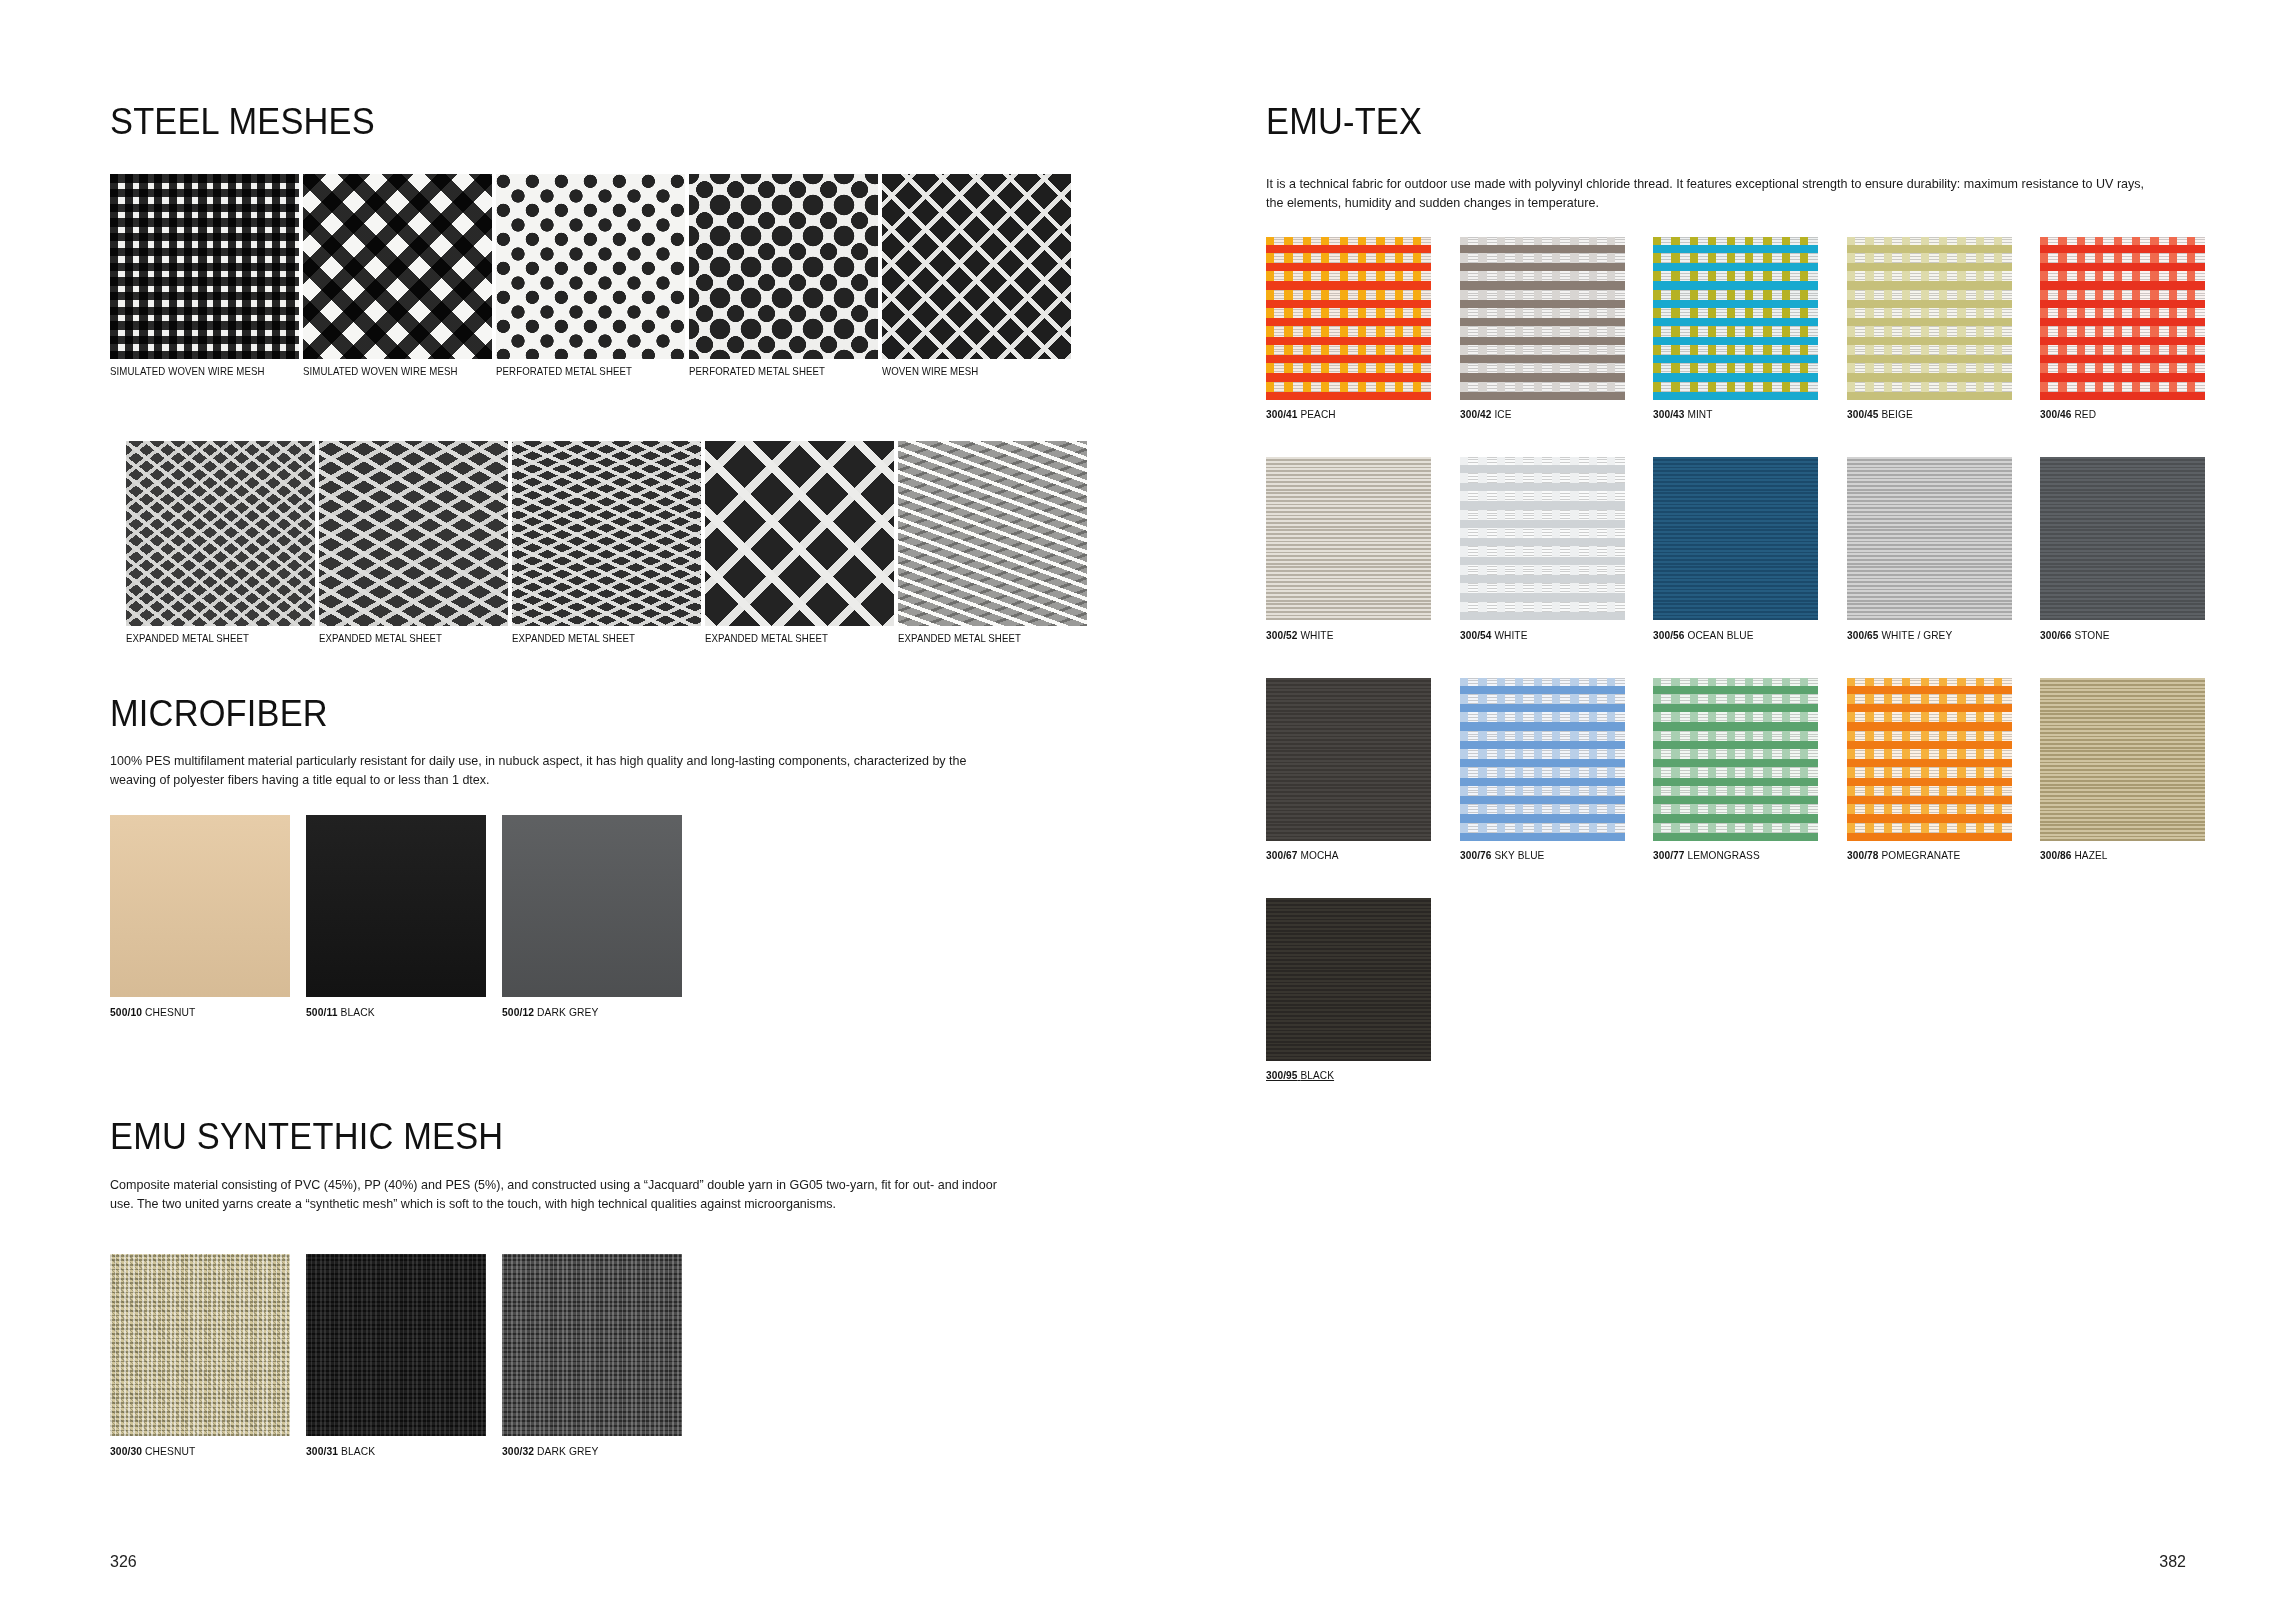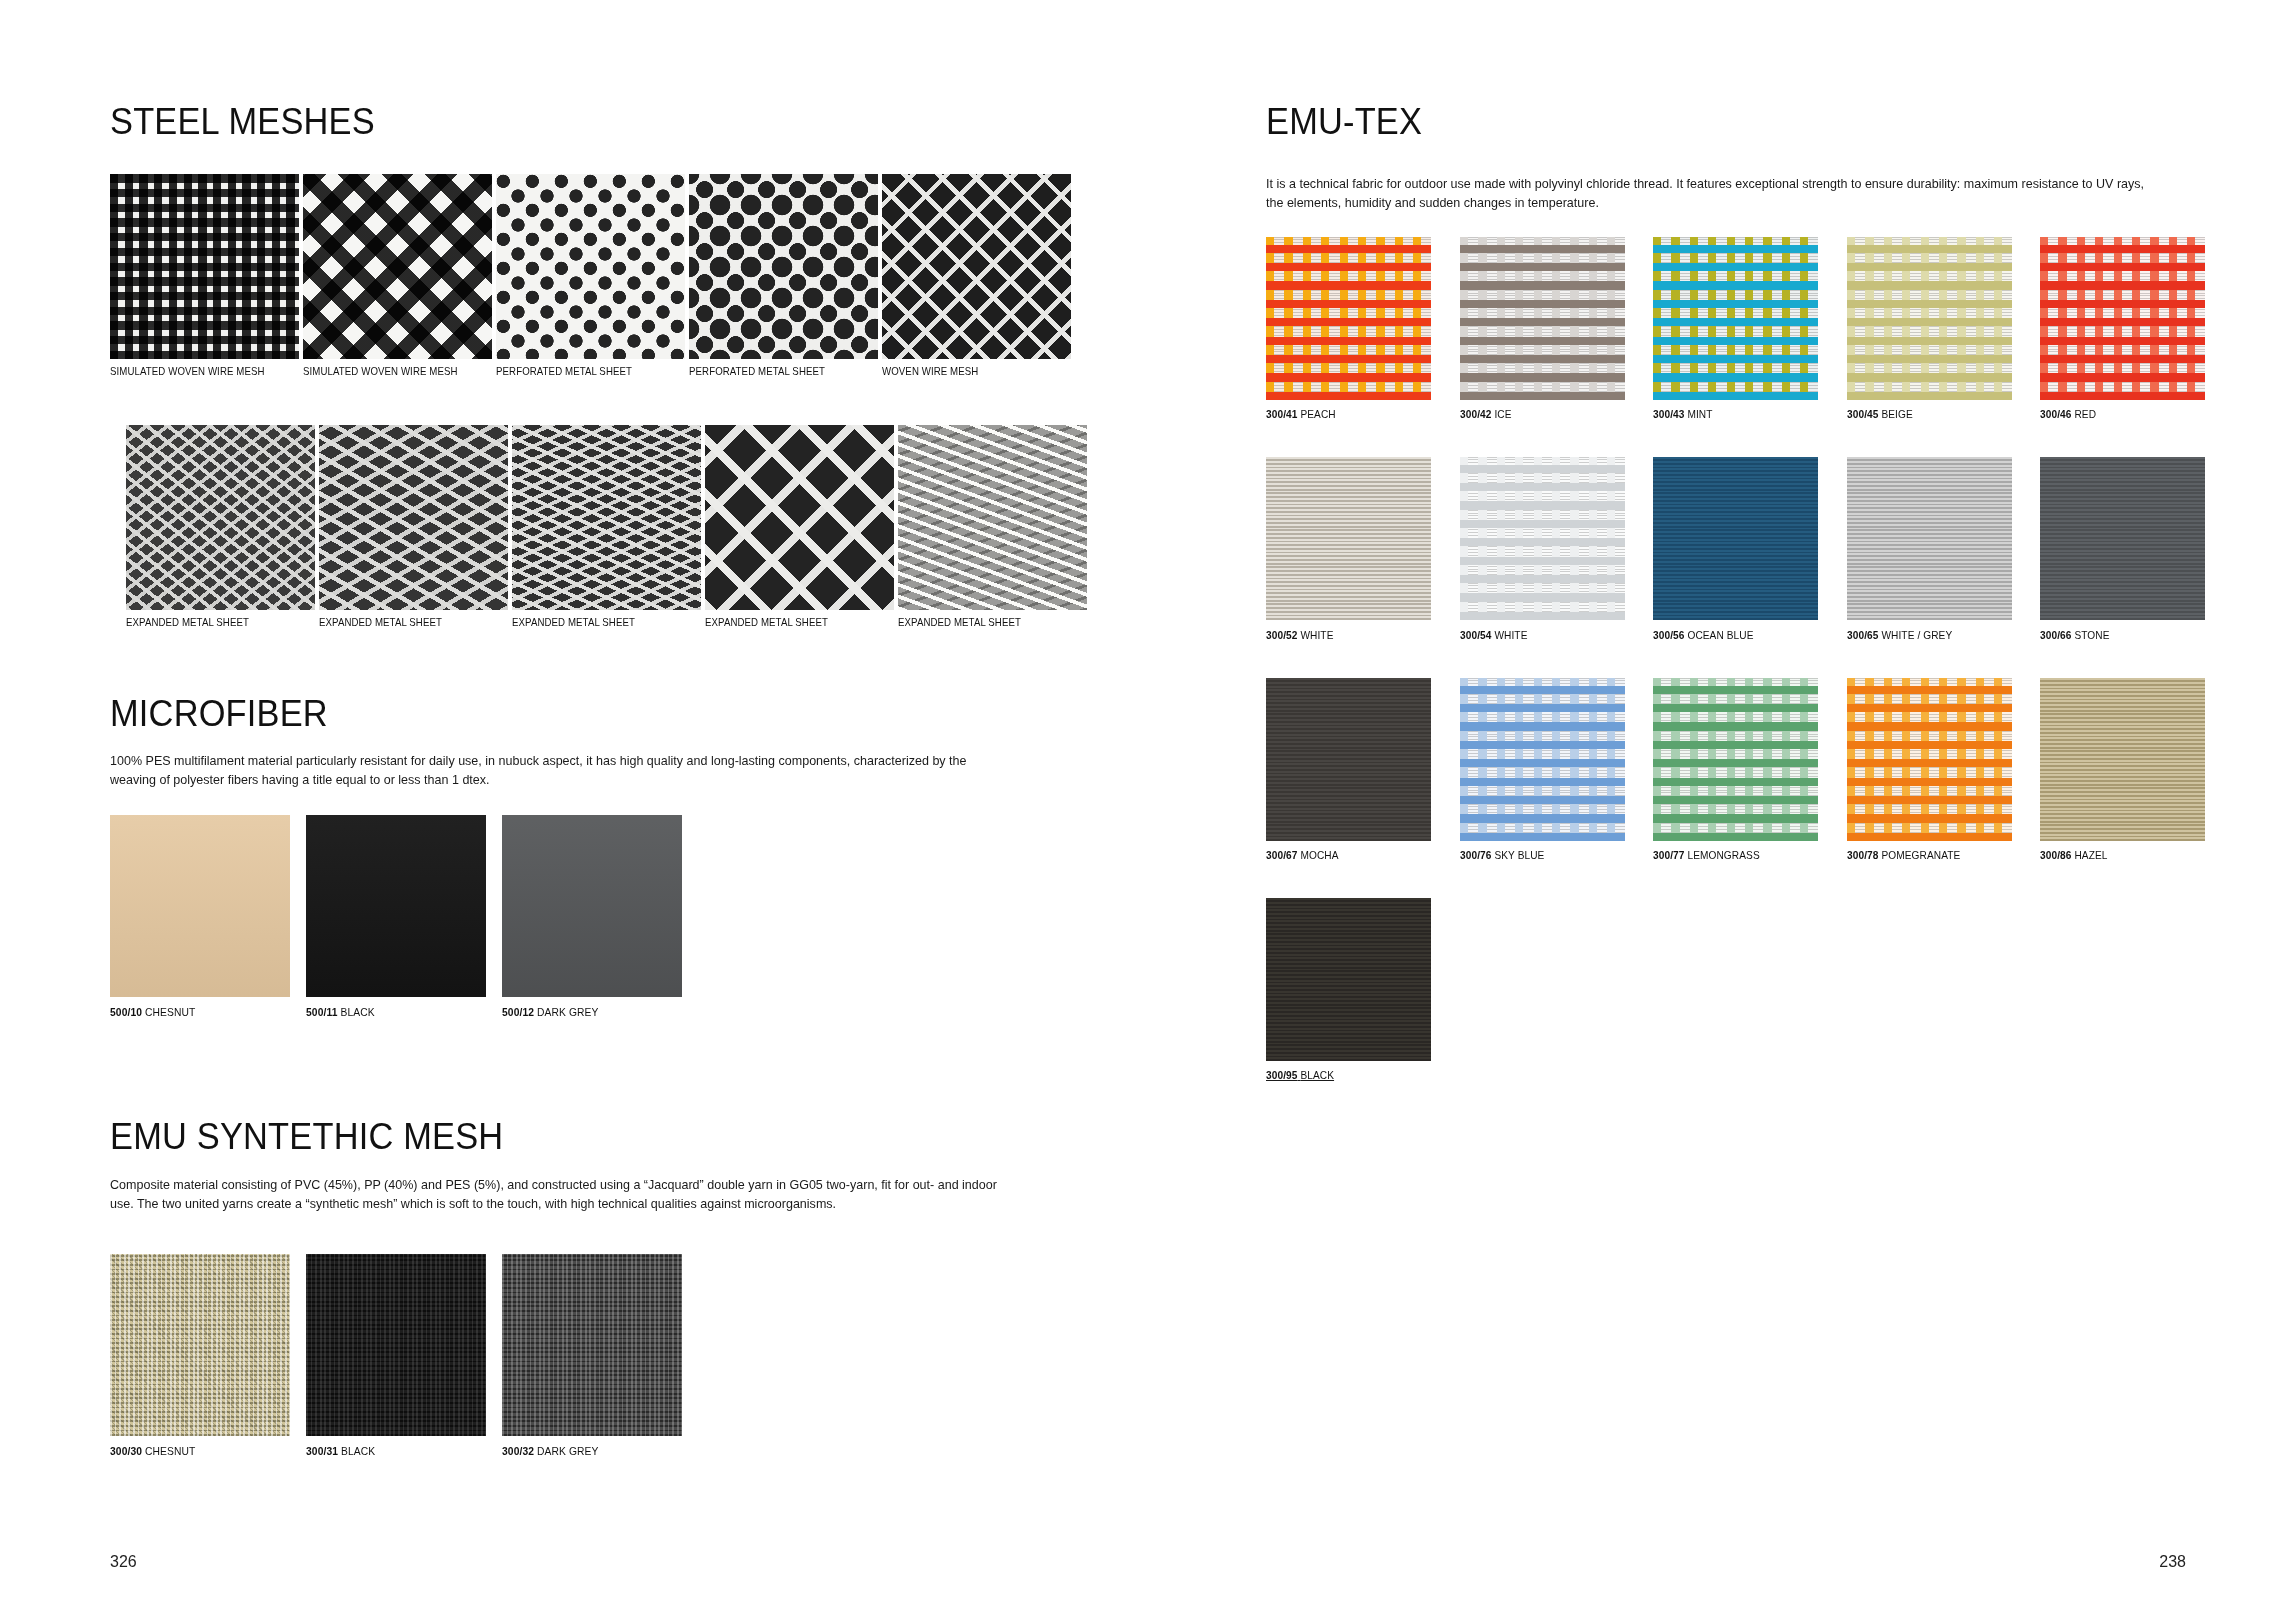--- a/index.html
+++ b/index.html
@@ -45,21 +45,21 @@
     transform:scaleX(0.92);
     transform-origin:left center;
   }
   .caption b{font-weight:700;}
 
   
   .steel-grid{position:absolute;left:110px;top:174px;}
   .steel-grid .cell{width:192px;margin-right:0.9px;}
   .steel-grid .swatch{width:189px;height:185px;}
   .steel-grid .caption{margin-top:6.4px;font-size:10.5px;}
-  .steel-row2{margin-top:12px;padding-left:16px;}
+  .steel-row2{margin-top:28px;padding-left:16px;}
 
   
   .mf-grid .cell{width:196px;}
   .mf-grid .swatch{width:180px;height:182px;}
   .mf-grid .caption{margin-top:9.2px;}
 
   .page-num{
     position:absolute;bottom:53px;font-size:16px;color:#222;
   }
   .pn-left{left:110px;}
@@ -293,15 +293,15 @@
       <div class="cell" style="width: 188px; margin-right: 5.5px; margin-bottom: 37px;">
         <div class="swatch" style="width:165px;height:163px;background-color:#e6dec8;background-image:repeating-linear-gradient(0deg,#a89a72 0 1.8px,#cfc3a0 1.8px 3.7px),repeating-linear-gradient(90deg,rgba(255,255,255,.30) 0 0.9px,rgba(0,0,0,0) 0.9px 3.7px),repeating-linear-gradient(90deg,rgba(0,0,0,.22) 0 0.9px,rgba(0,0,0,0) 0.9px 7.3px);"></div>
         <div class="caption" style="margin-top:8.3px;font-size:11px;"><b>300/86</b> <span>HAZEL</span></div>
       </div>
       <div class="cell" style="width: 188px; margin-right: 5.5px; margin-bottom: 37px; text-decoration: underline;">
         <div class="swatch" style="width:165px;height:163px;background-color:#232019;background-image:repeating-linear-gradient(0deg,#2a2724 0 1.8px,#38352f 1.8px 3.7px),repeating-linear-gradient(90deg,rgba(255,255,255,.30) 0 0.9px,rgba(0,0,0,0) 0.9px 3.7px),repeating-linear-gradient(90deg,rgba(0,0,0,.22) 0 0.9px,rgba(0,0,0,0) 0.9px 7.3px);"></div>
         <div class="caption" style="margin-top:8.3px;font-size:11px;"><b>300/95</b> <span>BLACK</span></div>
       </div>
     </div>
 
-  <div class="page-num pn-right">238</div>
+  <div class="page-num pn-right">382</div>
 </div>
 
 
 </body></html>

